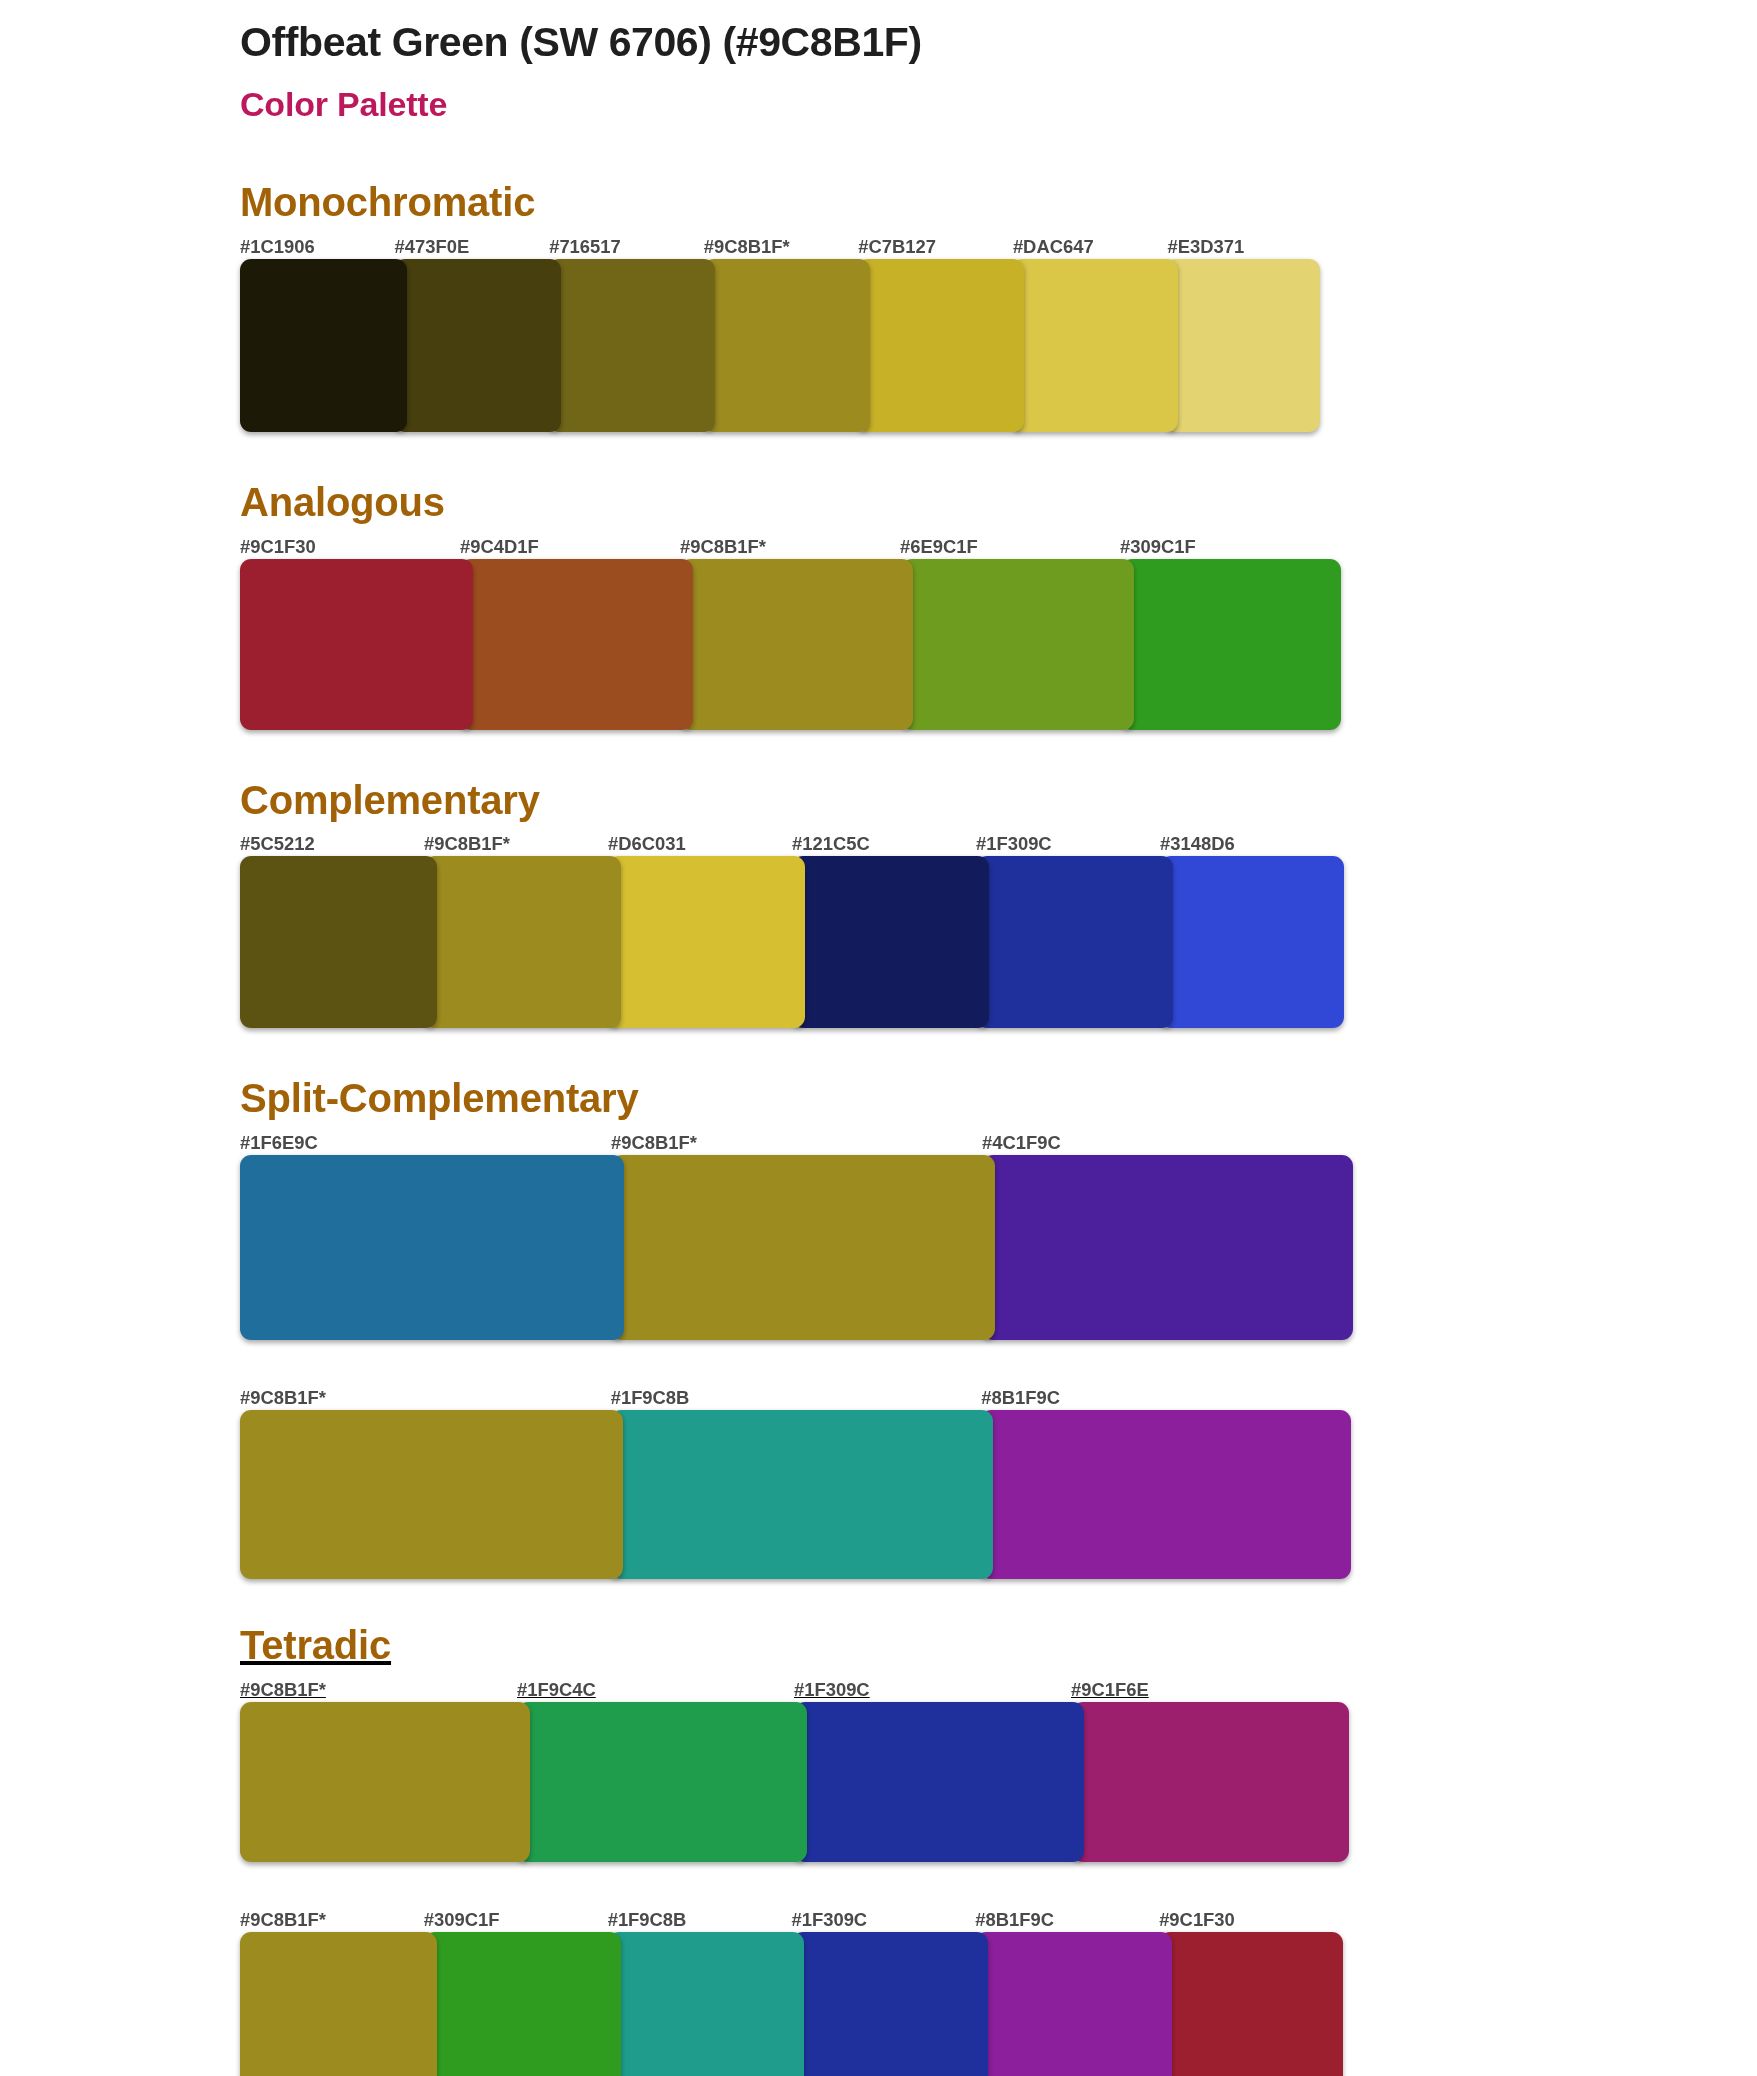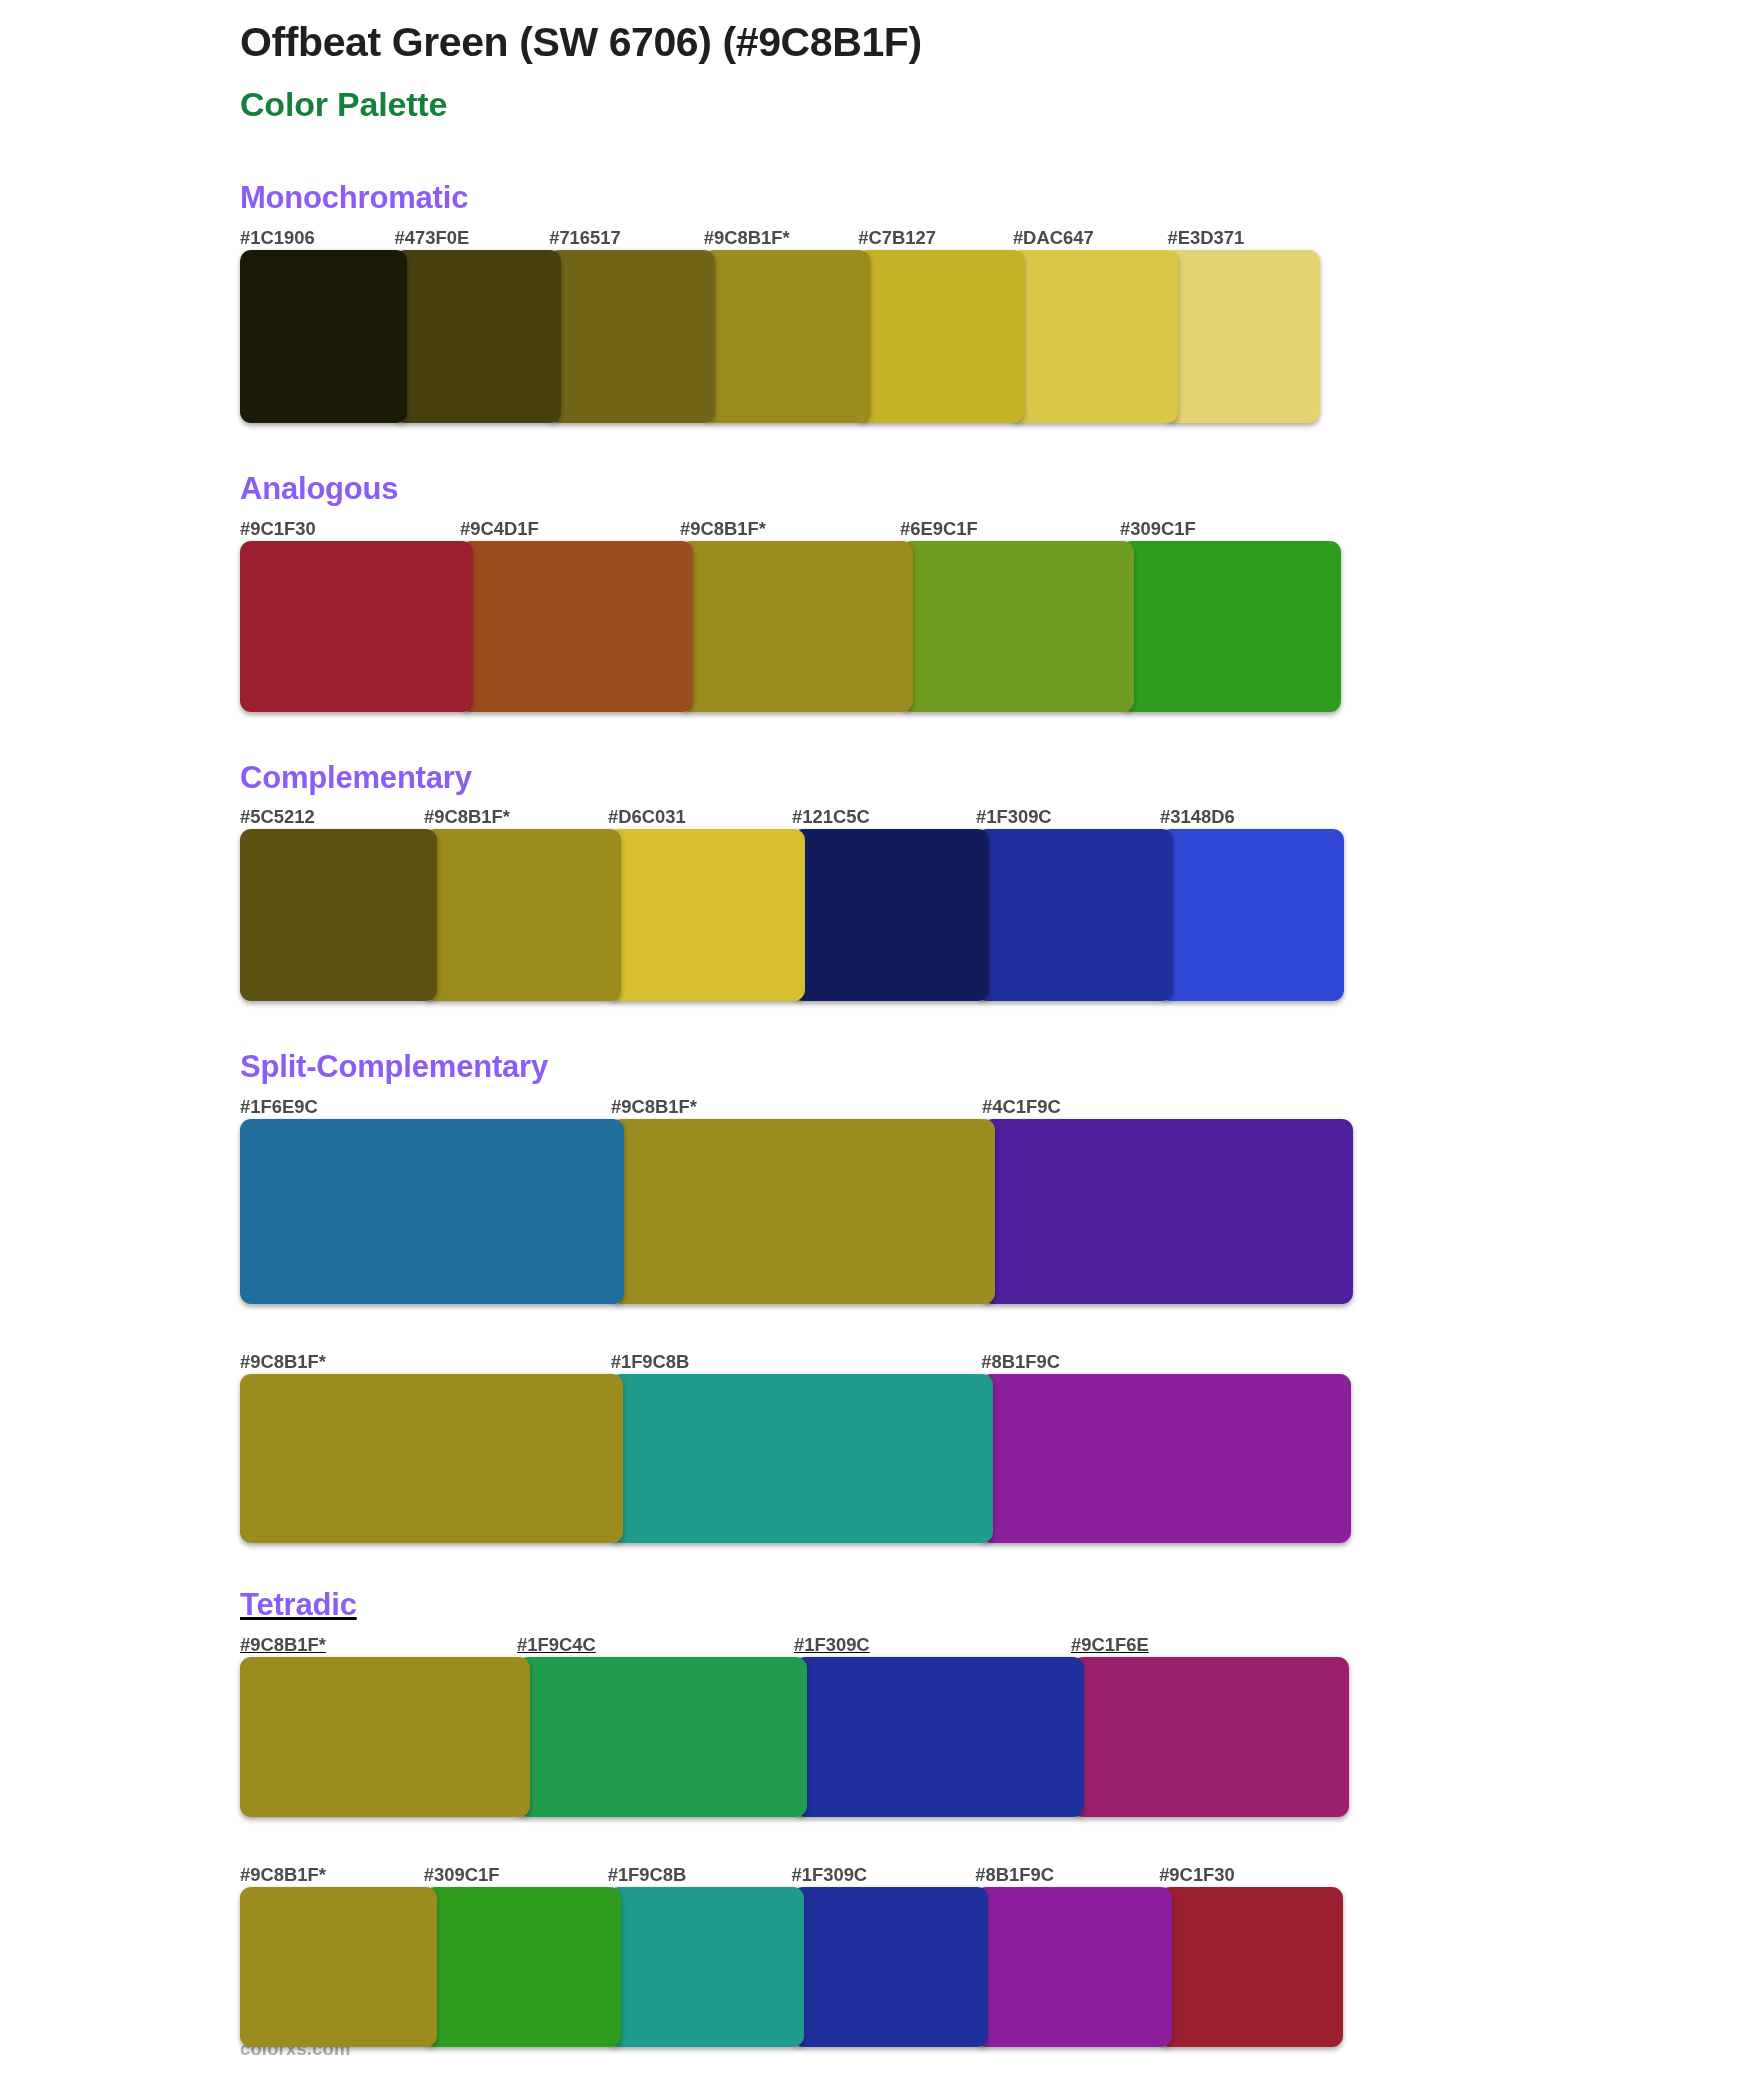--- a/index.html
+++ b/index.html
@@ -37,41 +37,41 @@
     font-weight: 700;
     color: #1f1f1f;
     letter-spacing: -0.4px;
     line-height: 1.18;
     margin: 0;
     white-space: nowrap;
   }
   .page-subtitle {
     font-size: 34px;
     font-weight: 700;
-    color: #15803d;
+    color: #be185d;
     letter-spacing: -0.2px;
     line-height: 1.18;
     margin: 17.6px 0 0 0;
   }
 
   
   .sections {
     position: absolute;
     left: 240px;
     top: 182px;
     width: 1358px;
   }
   .section {
     position: relative;
     margin-bottom: 0;
   }
   .section-title {
-    font-size: 31px;
-    font-weight: 700;
-    color: #8b5cf6;
+    font-size: 40px;
+    font-weight: 700;
+    color: #a16207;
     letter-spacing: -0.2px;
     line-height: 1.0;
     margin: 0 0 12.8px 0;
     padding: 0;
   }
   .labels {
     position: relative;
     height: 24px;
     display: flex;
     width: 100%;

